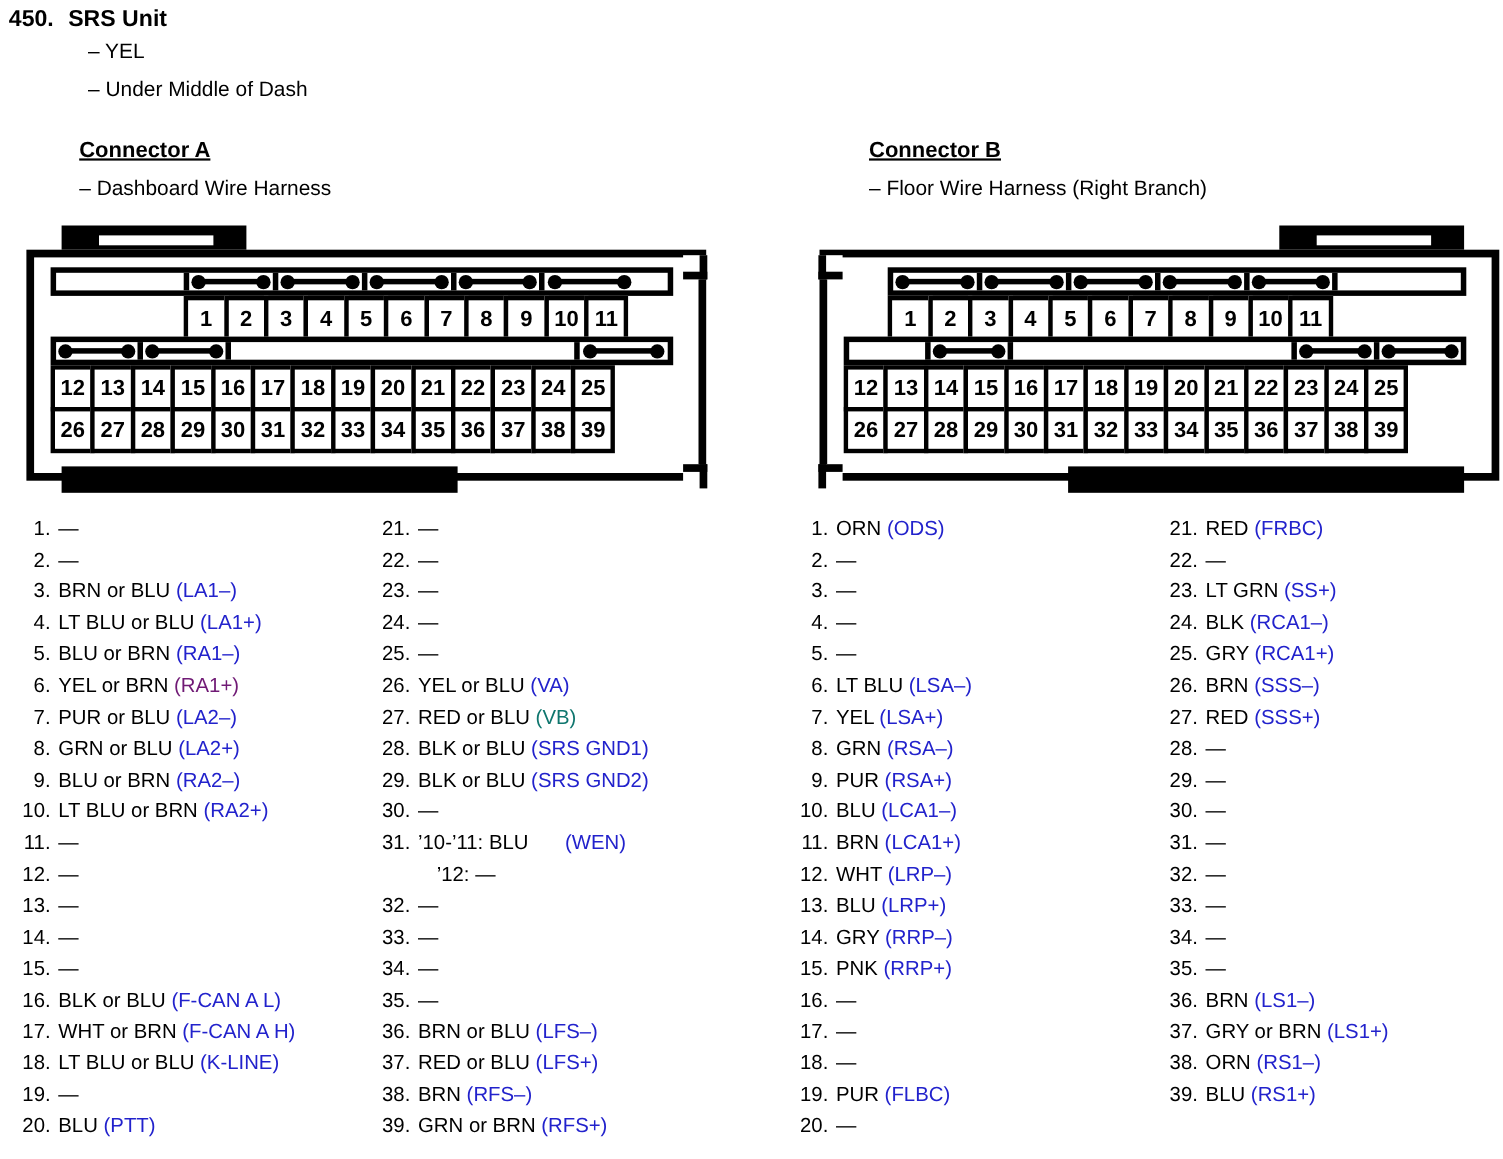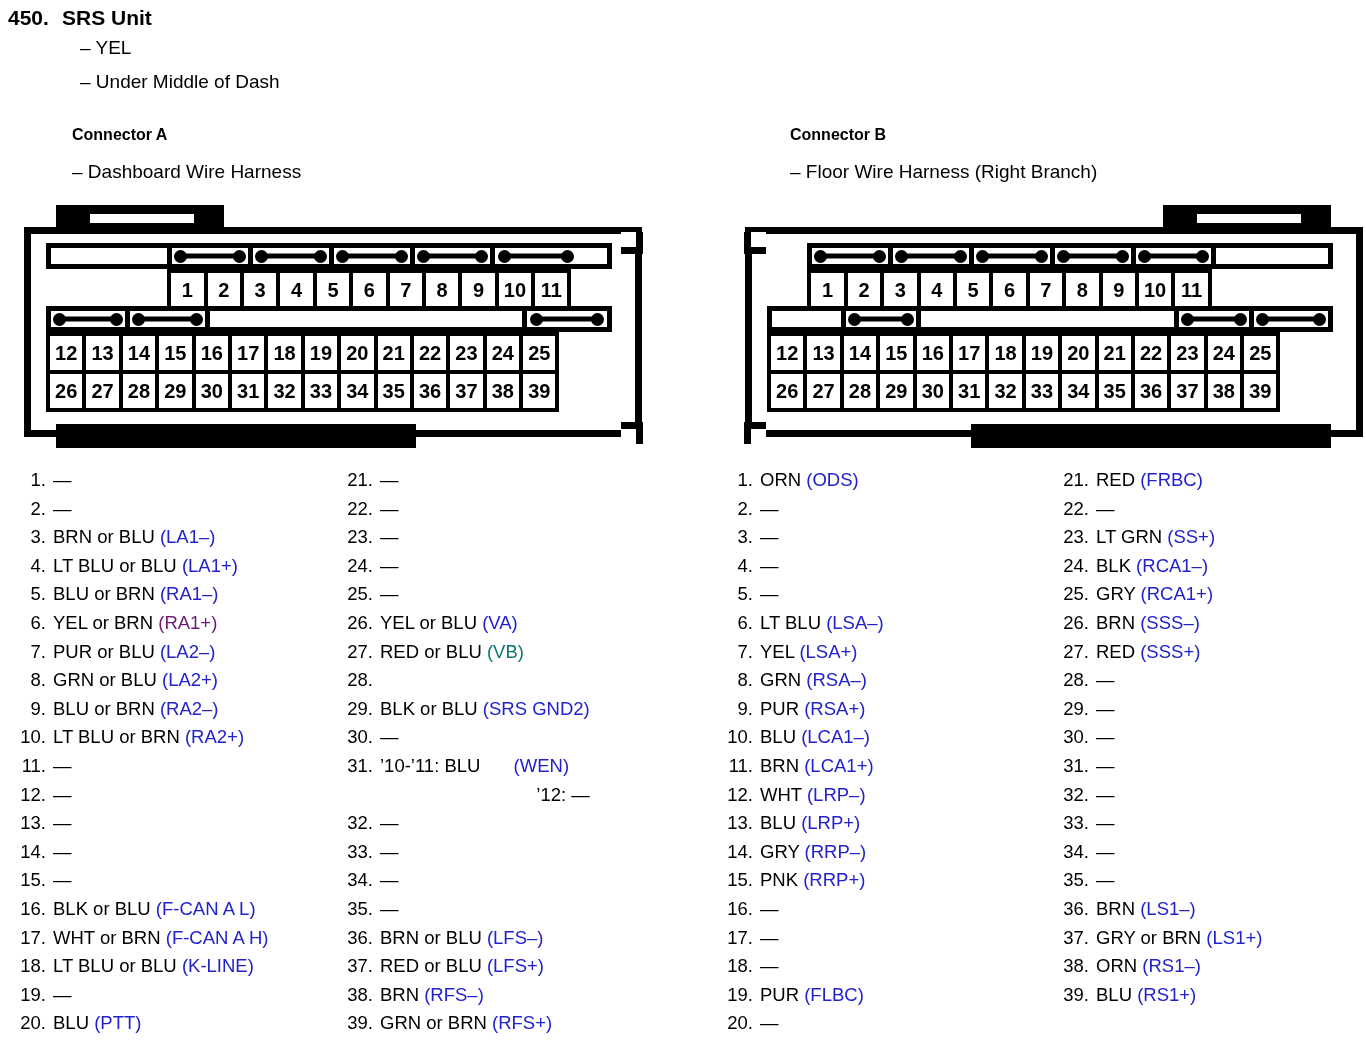--- a/index.html
+++ b/index.html
@@ -10,21 +10,21 @@
   }
   .page{position:relative;width:1366px;height:1054px;}
 
   
   .doc-head{position:absolute;left:8px;top:6px;}
   .doc-head .num{font-size:21px;font-weight:bold;display:inline-block;width:54px;}
   .doc-head .ttl{font-size:21px;font-weight:bold;text-align:right;}
   .sub{font-size:19px;margin-left:72px;line-height:28px;white-space:nowrap;}
 
   
-  .conn-title{position:absolute;font-size:16px;font-weight:bold;}
+  .conn-title{position:absolute;font-size:20px;font-weight:bold;text-decoration:underline;}
   .conn-sub{position:absolute;font-size:19px;white-space:nowrap;}
 
   
   .conn{position:absolute;width:618px;height:245px;}
   .shell{position:absolute;left:0;top:22px;width:618px;height:210px;
          border:7px solid #000;box-sizing:border-box;background:#fff;}
   .tab{position:absolute;top:0px;width:168px;height:26px;background:#000;}
   .tab .slot{position:absolute;left:34px;top:9px;width:104px;height:9px;background:#fff;}
   .botbar{position:absolute;bottom:2px;height:24px;background:#000;}
 
@@ -47,21 +47,21 @@
   .pinrow{position:absolute;display:flex;}
   .cell{box-sizing:border-box;border:4px solid #000;background:#fff;
         display:flex;align-items:center;justify-content:center;
         font-size:20px;font-weight:bold;margin-right:-4px;}
 
   
   .list{position:absolute;font-size:18.5px;line-height:28.6px;}
   .li{display:flex;white-space:nowrap;}
   .li .n{display:inline-block;text-align:right;min-width:26px;margin-right:7px;}
   .sig{color:#2222cc;}
-  .cont{display:block;margin-left:50px;white-space:nowrap;text-align:right;}
+  .cont{display:block;margin-left:50px;white-space:nowrap;}
 </style>
 </head>
 <body>
 
 <div class="page">
 
   <div class="doc-head">
     <span class="num">450.</span><span class="ttl">SRS Unit</span>
   </div>
   <div class="sub" style="position:absolute;left:8px;top:34px;">– YEL</div>
@@ -355,20 +355,21 @@
       <div class="li">
         <span class="n">26.</span>
         <span><span>YEL or BLU</span> <span class="sig" style="color: rgb(34, 34, 204);">(VA)</span></span>
       </div>
       <div class="li">
         <span class="n">27.</span>
         <span><span>RED or BLU</span> <span class="sig" style="color: #0f766e;">(VB)</span></span>
       </div>
       <div class="li">
         <span class="n">28.</span>
+        <span><span>BLK or BLU</span> <span class="sig" style="color: rgb(34, 34, 204);">(SRS GND1)</span></span>
       </div>
       <div class="li">
         <span class="n">29.</span>
         <span><span>BLK or BLU</span> <span class="sig" style="color: rgb(34, 34, 204);">(SRS GND2)</span></span>
       </div>
       <div class="li">
         <span class="n">30.</span>
         <span><span>—</span></span>
       </div>
       <div class="li">

